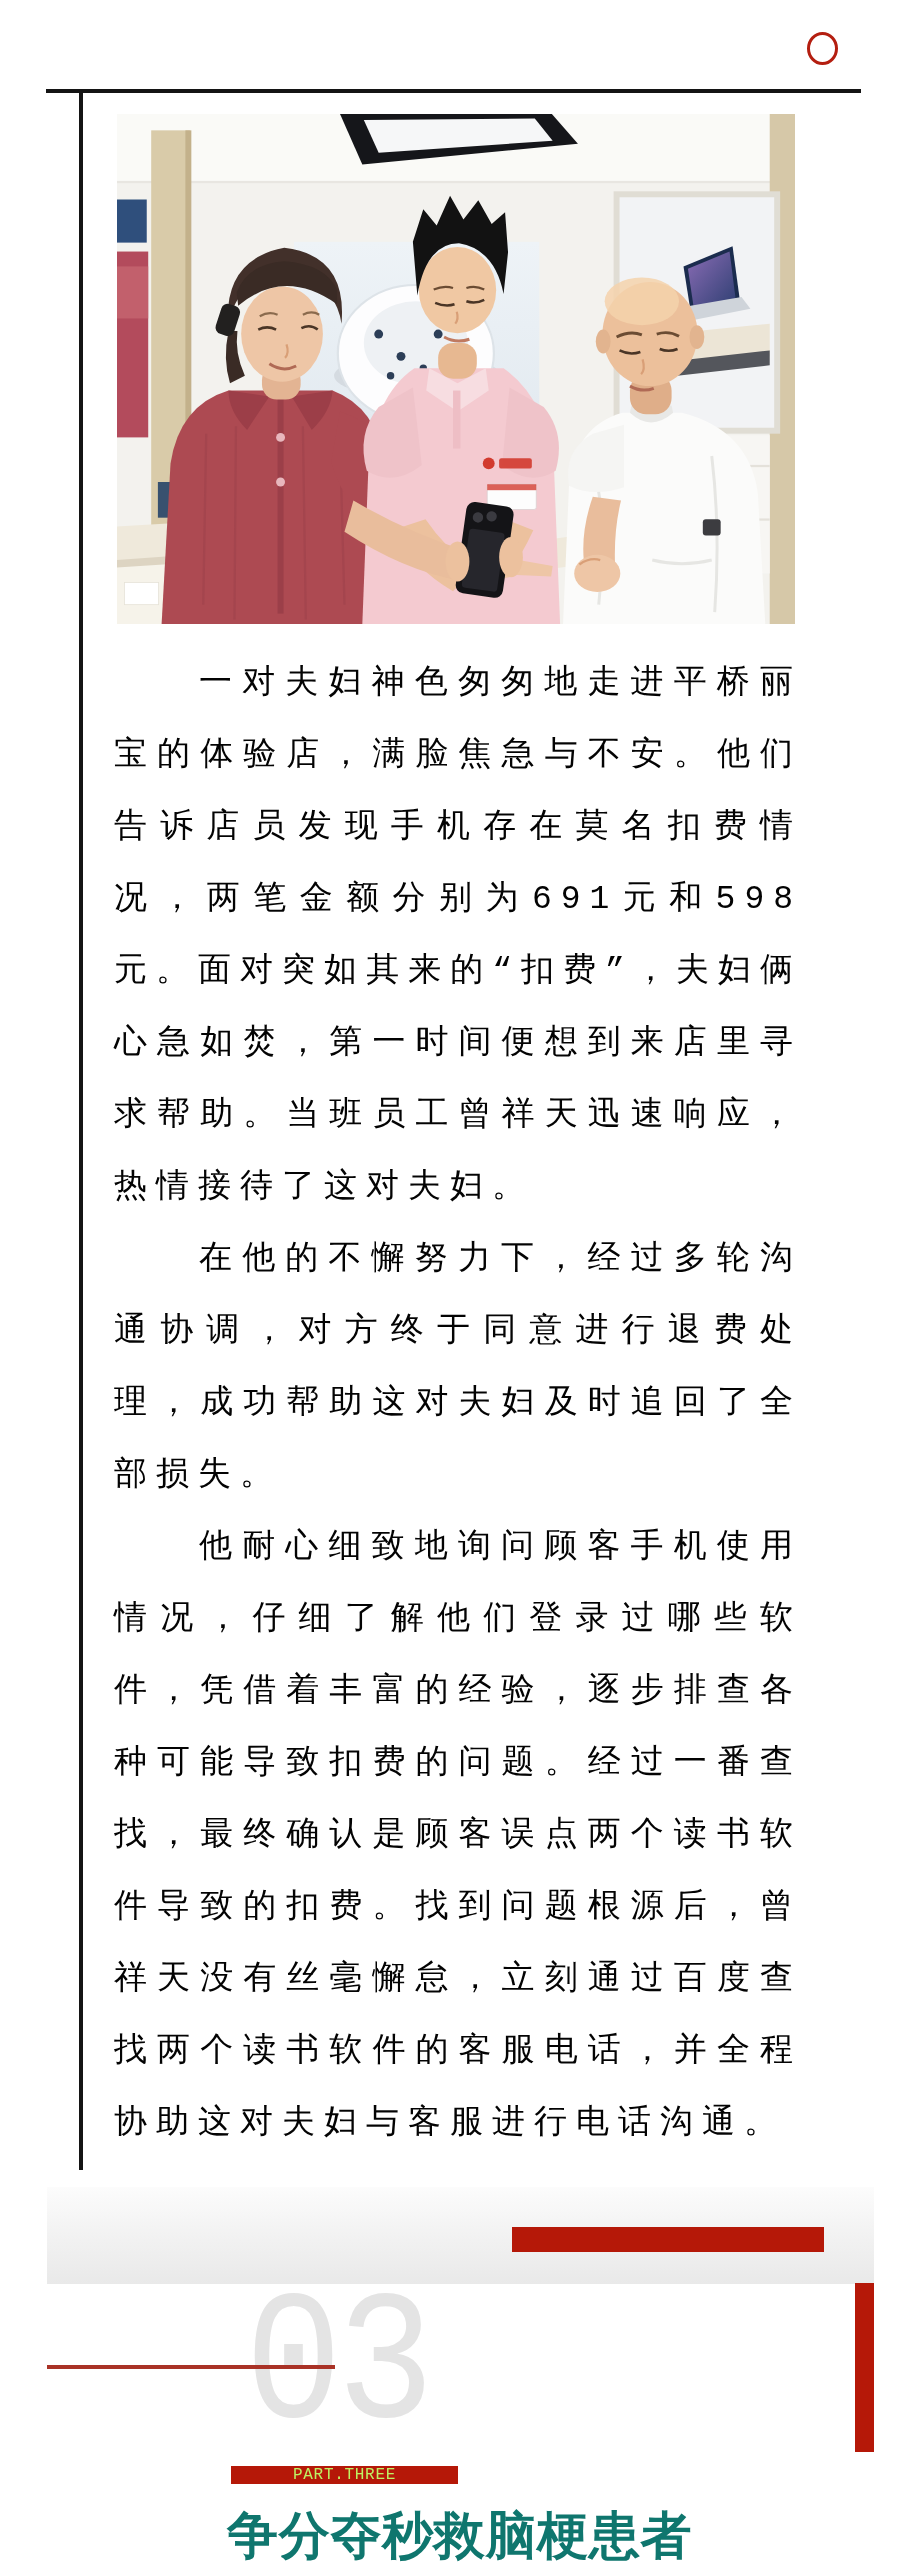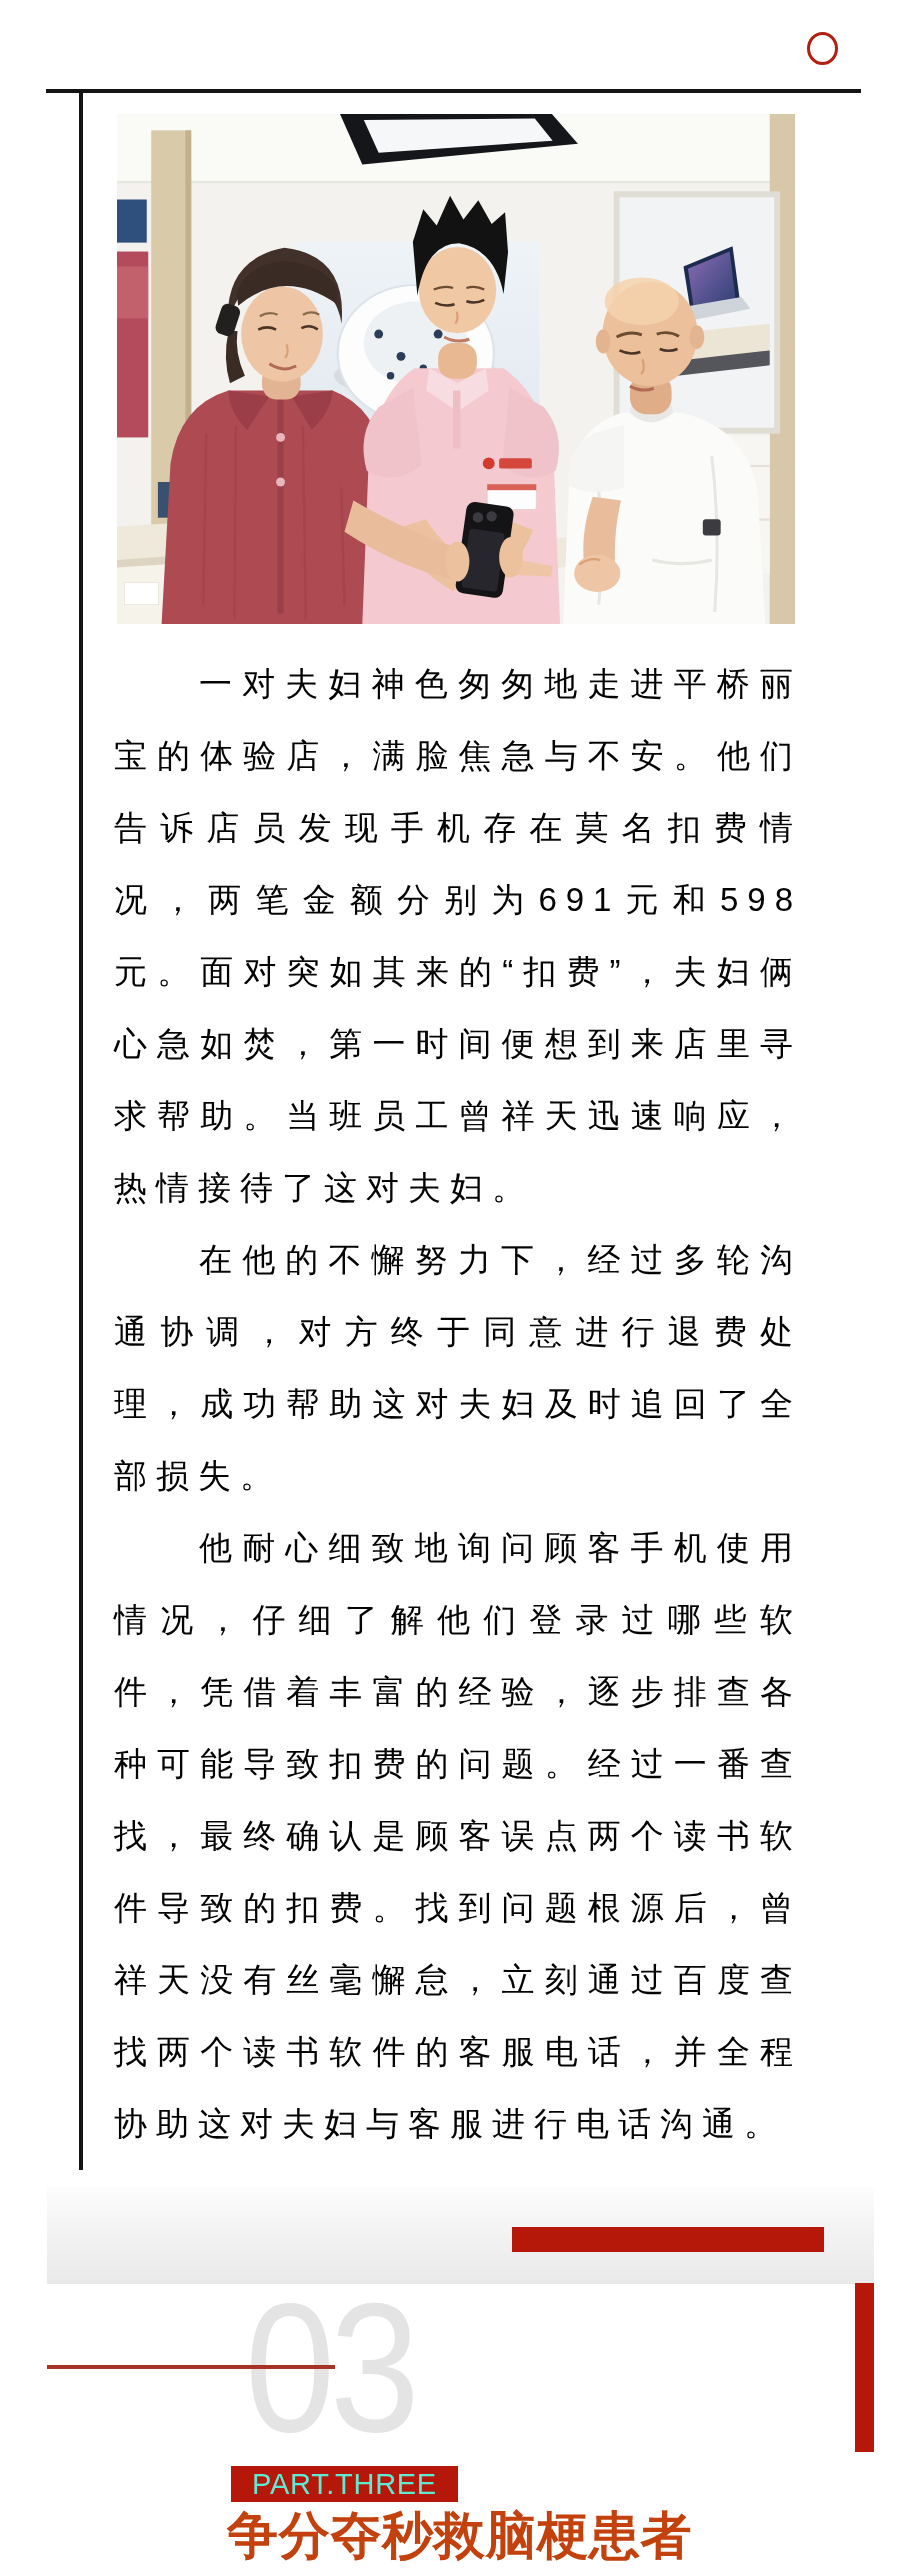--- a/index.html
+++ b/index.html
@@ -1,17 +1,17 @@
 <!DOCTYPE html>
 <html style="font-size:12px"><head>
 <meta charset="utf-8">
 <style>
   html,body{margin:0;padding:0;background:#ffffff;}
   .page{position:relative;width:907px;height:2576px;background:#ffffff;overflow:hidden;
-        font-family:Liberation Sans, sans-serif;}
+        font-family:Liberation Mono, monospace;}
   
   .deco-circle{position:absolute;left:807px;top:32px;width:31px;height:33px;
         border:3.7px solid #b41e10;border-radius:50%;box-sizing:border-box;}
   .top-rule{position:absolute;left:46px;top:89px;width:815px;height:3.7px;background:#141414;}
   .left-rule{position:absolute;left:79px;top:89px;width:3.7px;height:2081px;background:#141414;}
   
   .photo{position:absolute;left:117px;top:114px;width:678px;height:510px;margin:0;overflow:hidden;}
   .photo svg{display:block;width:100%;height:100%;}
   
   .article{position:absolute;left:114px;top:648px;width:688px;}
@@ -20,25 +20,25 @@
         text-indent:85px;font-weight:400;}
   
   .band{position:absolute;left:47px;top:2187px;width:827px;height:97px;
         background:linear-gradient(180deg,#fcfcfc 0%,#f1f1f1 55%,#e9e9e9 100%);}
   .band-bar{position:absolute;left:512px;top:2227px;width:312px;height:25px;background:#b51808;}
   .right-bar{position:absolute;left:855px;top:2283px;width:19.3px;height:169px;background:#b51808;}
   .big-num{position:absolute;left:245px;top:2297px;font-size:184px;line-height:141px;
         color:#e4e4e4;letter-spacing:-6px;transform:scaleX(0.88);transform-origin:left top;
         font-weight:400;z-index:1;}
   .thin-line{position:absolute;left:47px;top:2365px;width:288px;height:3.7px;background:#a93226;z-index:2;}
-  .part-badge{position:absolute;left:231px;top:2466px;width:227px;height:36px;background:#b51808;
-        color:#5eead4;font-size:29px;letter-spacing:0.7px;display:flex;align-items:center;
+  .part-badge{position:absolute;left:231px;top:2466px;width:227px;height:18px;background:#b51808;
+        color:#bef264;font-size:16px;letter-spacing:0.7px;display:flex;align-items:center;
         justify-content:center;z-index:2;}
   .sec-title{position:absolute;left:227px;top:2502px;margin:0;font-size:51px;font-weight:bold;
-        color:#c2410c;letter-spacing:0.7px;white-space:nowrap;z-index:2;text-align:right;}
+        color:#0f766e;letter-spacing:0.7px;white-space:nowrap;z-index:2;text-align:right;}
 </style>
 </head>
 <body>
 
 <div class="page">
 
   <span class="deco-circle"></span>
   <div class="top-rule"></div>
   <div class="left-rule"></div>
 

